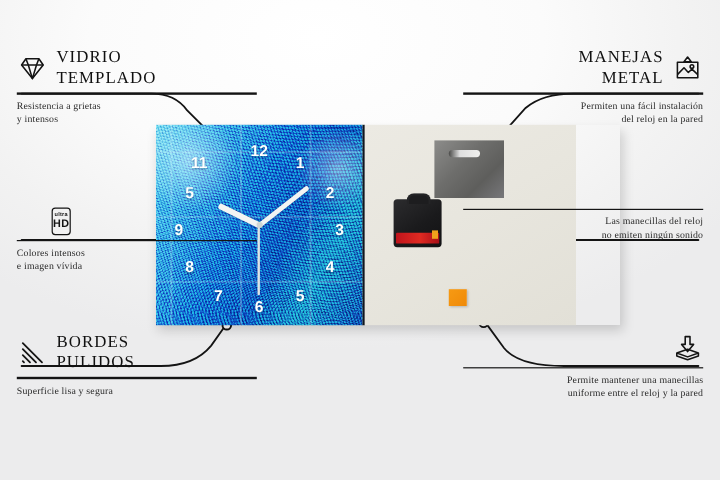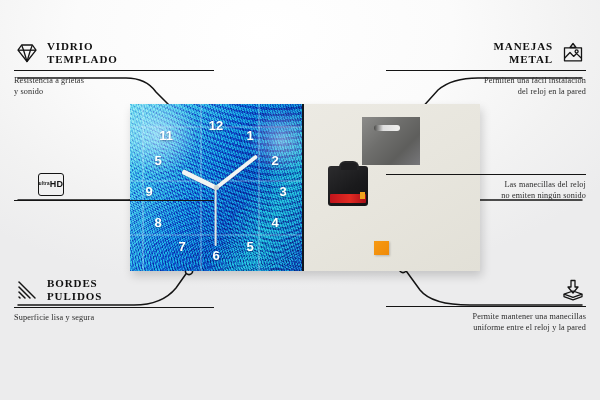--- a/index.html
+++ b/index.html
@@ -32,20 +32,21 @@
   }
 
   
   #product {
     position: absolute;
     left: 130px;
     top: 104px;
     width: 350px;
     height: 167px;
     box-shadow: 2px 5px 9px rgba(0,0,0,0.17);
+    padding-left: 37px;
   }
 
   
   #clock-panel {
     position: absolute;
     left: 0; top: 0;
     width: 172px;
     height: 167px;
     overflow: hidden;
     background:
@@ -222,22 +223,22 @@
   .cal-icon {
     flex: 0 0 auto;
     width: 26px; height: 26px;
     display: flex;
     align-items: center;
     justify-content: center;
     color: #161616;
   }
   .cal-title {
     font-family: "Liberation Serif", serif;
-    font-weight: bold;
-    font-size: 11px;
+    font-weight: normal;
+    font-size: 14px;
     letter-spacing: 0.9px;
     line-height: 1.22;
     color: #101010;
     text-transform: uppercase;
   }
   .cal-rule {
     height: 1.4px;
     background: #141414;
     margin: 3px 0 4px 0;
   }
@@ -255,21 +256,21 @@
   #callout-bordes      { left: 14px;  top: 277px; }
   #callout-manejas     { left: 386px; top: 40px;  }
   #callout-mecanismo   { left: 386px; top: 171px; }
   #callout-espaciador  { left: 386px; top: 277px; }
 
   .hd-badge {
     width: 24px; height: 21px;
     border: 1.6px solid #141414;
     border-radius: 3px;
     display: flex;
-    flex-direction: row;
+    flex-direction: column;
     align-items: center;
     justify-content: center;
     line-height: 1;
     margin-left: 48px;
   }
   .hd-ultra {
     font-family: "Liberation Sans", sans-serif;
     font-size: 4.6px;
     font-weight: bold;
     letter-spacing: .2px;
@@ -366,34 +367,38 @@
         </svg>
       </div>
       <div class="cal-title">
         <span>VIDRIO</span><br>
         <span>TEMPLADO</span>
       </div>
     </div>
     <div class="cal-rule"></div>
     <div class="cal-desc">
       <span>Resistencia a grietas</span><br>
-      <span>y sonido</span>
+      <span>y intensos</span>
     </div>
   </div>
 
   <div class="callout left" id="callout-impresion">
     <div class="cal-head">
       <div class="cal-icon">
         <div class="hd-badge">
           <span class="hd-ultra">ultra</span>
           <span class="hd-hd">HD</span>
         </div>
       </div>
     </div>
     <div class="cal-rule"></div>
+    <div class="cal-desc">
+      <span>Colores intensos</span><br>
+      <span>e imagen vívida</span>
+    </div>
   </div>
 
   <div class="callout left" id="callout-bordes">
     <div class="cal-head">
       <div class="cal-icon">
         <svg viewBox="0 0 24 24" width="24" height="24" fill="none" stroke="#141414" stroke-width="1.5" stroke-linecap="round">
           <path d="M4 4 L20 20"></path>
           <path d="M4 9 L15 20"></path>
           <path d="M4 14 L10 20"></path>
           <path d="M4 19 L5 20"></path>

